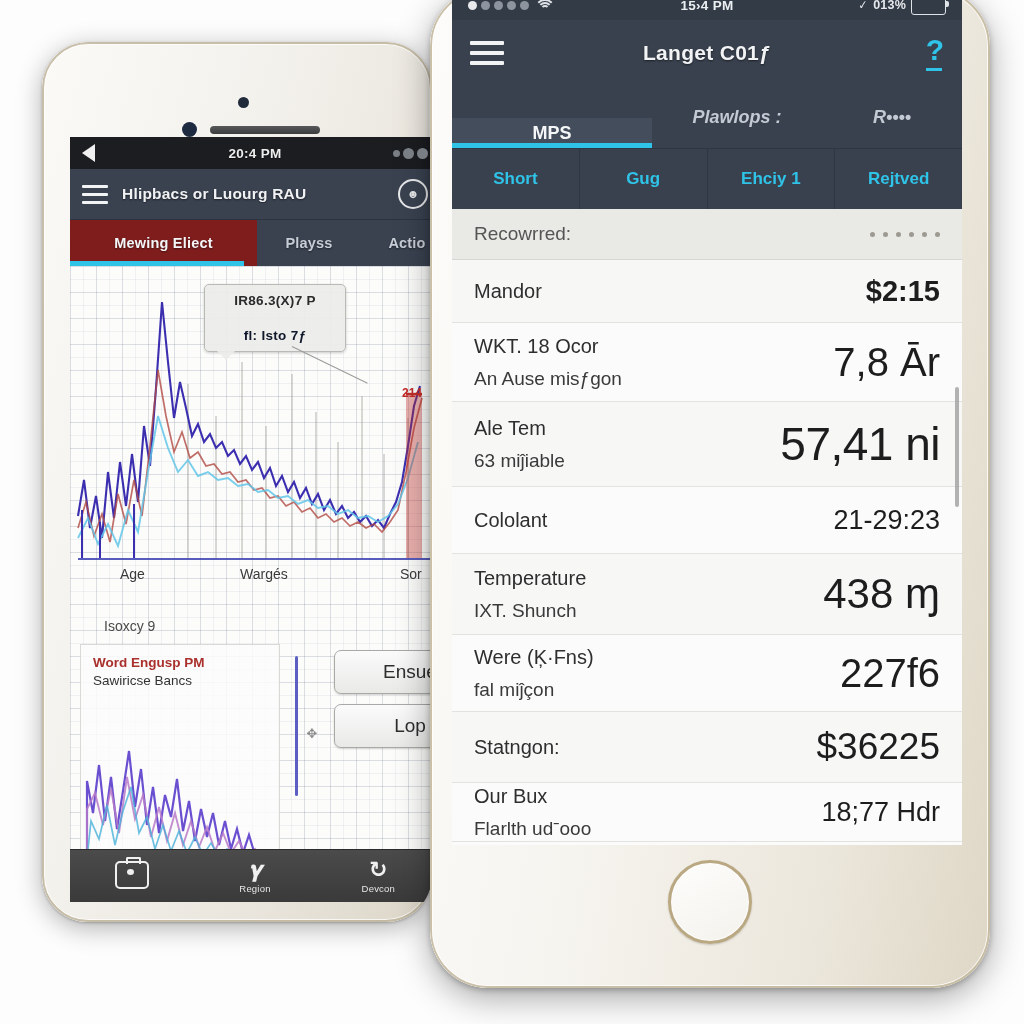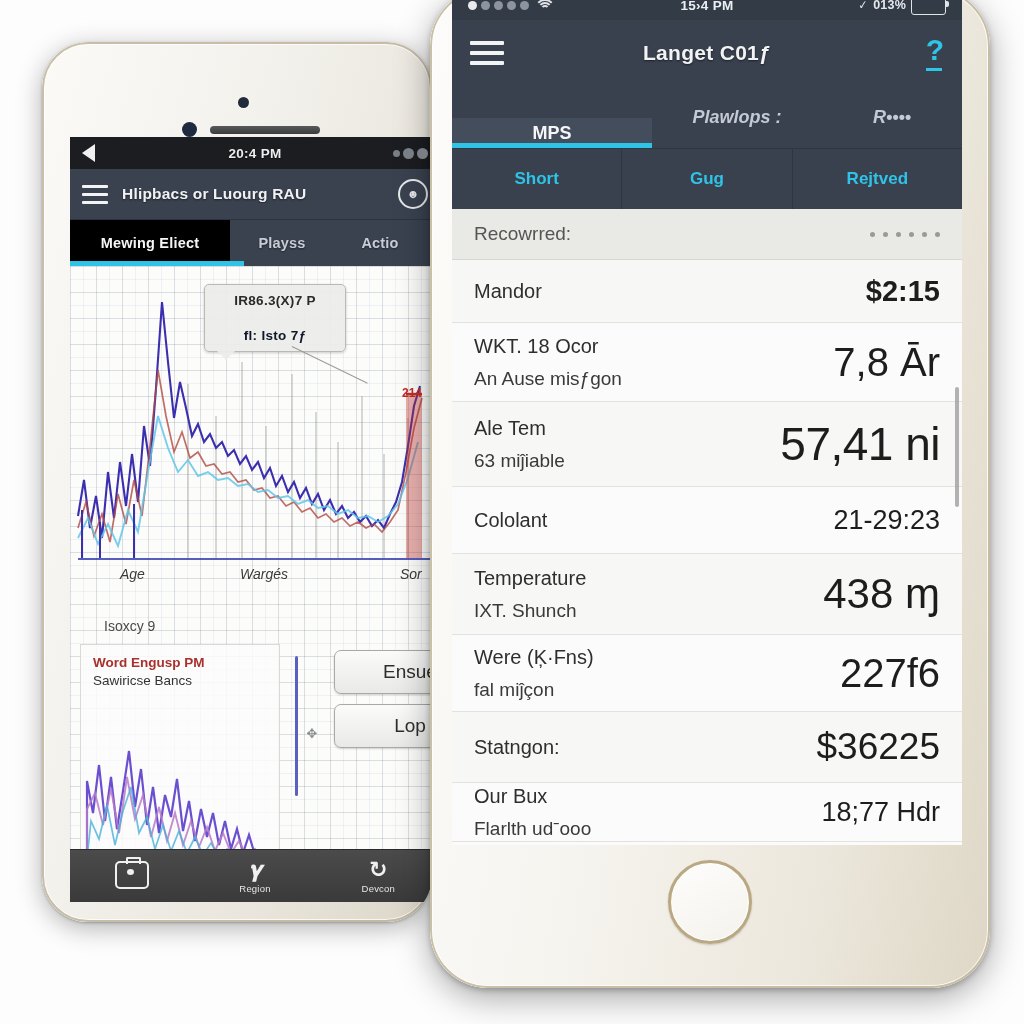--- a/index.html
+++ b/index.html
@@ -65,41 +65,41 @@
     margin-left:auto;width:26px;height:26px;border-radius:50%;
     border:2.5px solid #e8e9eb;display:flex;align-items:center;justify-content:center;
     color:#e8e9eb;font-size:12px;font-weight:bold;filter:blur(.35px);
   }
   .lp-tabs{height:46px;background:#3a4250;display:flex;position:relative;}
   .lp-tab{
     flex:0 0 auto;display:flex;align-items:center;justify-content:center;
     color:#c7cdd6;font-size:14.5px;font-weight:bold;letter-spacing:.2px;
     text-shadow:0 1px 2px rgba(0,0,0,.45);
   }
-  .lp-tab.t0{width:160px;background:#000000;color:#f4f5f7;}
+  .lp-tab.t0{width:187px;background:#7f1d1d;color:#f4f5f7;}
   .lp-tab.t1{width:104px;}
   .lp-tab.t2{width:92px;}
   .lp-tabunderline{position:absolute;left:0;bottom:0;width:174px;height:5px;background:#2fc3e8;}
 
   .lp-chartwrap{position:relative;height:637px;background:#fcfcfb;overflow:hidden;}
   .grid-bg{position:absolute;inset:0;
     background-image:
       linear-gradient(to right, rgba(120,130,150,.18) 1px, transparent 1px),
       linear-gradient(to bottom, rgba(120,130,150,.18) 1px, transparent 1px);
     background-size:26px 26px;}
   .grid-bg2{position:absolute;inset:0;
     background-image:
       linear-gradient(to right, rgba(120,130,150,.09) 1px, transparent 1px),
       linear-gradient(to bottom, rgba(120,130,150,.09) 1px, transparent 1px);
     background-size:13px 13px;}
   .plot-top{position:absolute;left:0;top:0;width:370px;height:295px;}
   .plot-top svg{display:block;width:370px;height:295px;filter:blur(.35px);}
   .axis-line{position:absolute;left:8px;top:292px;width:356px;height:2px;background:#3b3fb0;opacity:.85;}
   .xticks{position:absolute;left:0;top:300px;width:370px;height:26px;color:#3a3a3a;
-    font-size:14px;filter:blur(.3px);font-style:italic;}
+    font-size:14px;filter:blur(.3px);}
   .xticks span{position:absolute;}
   .xt0{left:50px;} .xt1{left:170px;} .xt2{left:330px;}
 
   .tooltip{
     position:absolute;left:134px;top:18px;width:120px;padding:8px 10px;
     background:rgba(236,236,234,.93);border:1px solid #b9b9b6;border-radius:5px;
     box-shadow:0 1px 3px rgba(0,0,0,.2);text-align:center;filter:blur(.4px);
   }
   .tooltip .l1{font-size:13.5px;color:#2b2b2b;font-weight:bold;letter-spacing:.3px;}
   .tooltip .l2{font-size:13.5px;color:#0f172a;font-weight:bold;margin-top:20px;letter-spacing:.3px;}
@@ -456,20 +456,21 @@
       <div class="rp-tabs">
         <div class="rp-tab r0">MPS</div>
         <div class="rp-tab r1">Plawlops :</div>
         <div class="rp-tab r2">R••••</div>
         <div class="rp-tabunderline"></div>
       </div>
 
       <div class="rp-subtabs">
         <div class="rp-subtab">Short</div>
         <div class="rp-subtab">Gug</div>
+        <div class="rp-subtab">Ehciy 1</div>
         <div class="rp-subtab">Rejtved</div>
       </div>
 
       <div class="rp-list">
         <div class="rp-scrollbar"></div>
 
         <div class="rp-subheader">
           <div class="txt">Recowrred:</div>
           <div class="dots">
             <i></i>

